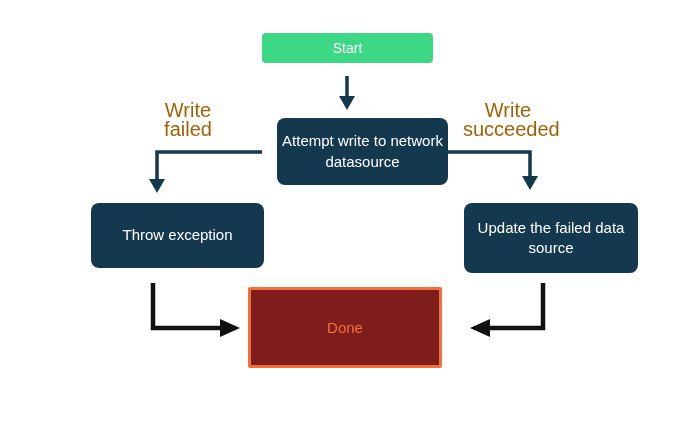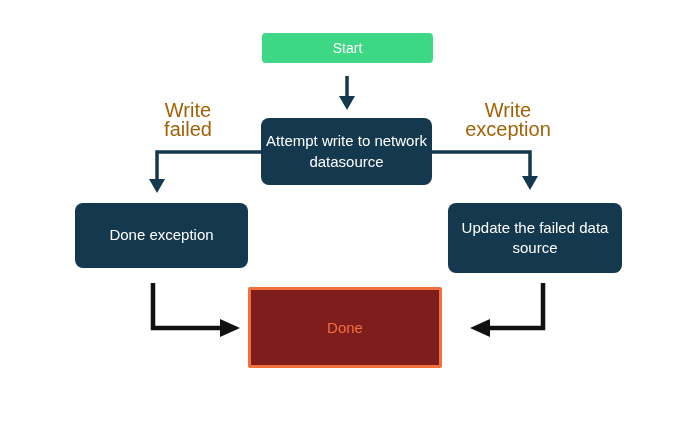--- a/index.html
+++ b/index.html
@@ -38,20 +38,21 @@
     color: #ffffff;
     font-size: 14px;
   }
   .node-process {
     background: #14384E;
     border-radius: 8px;
     color: #ffffff;
     font-size: 15px;
     line-height: 1.35;
     padding: 4px 0;
+    margin-left: 16px;
   }
   .node-attempt { left: 261px; top: 118px; width: 171px; height: 67px; }
   .node-throw   { left: 75px;  top: 203px; width: 173px; height: 65px; }
   .node-update  { left: 448px; top: 203px; width: 174px; height: 70px; }
   .node-done {
     left: 248px; top: 287px; width: 194px; height: 81px;
     background: #7f1d1d;
     border: 3px solid #F1703C;
     border-radius: 2px;
     color: #F1703C;
@@ -89,28 +90,28 @@
     <path d="M543,283 L543,328 L489,328" stroke="#111111" stroke-width="4.5" fill="none"></path>
     <polygon points="470,328 490,319 490,337" fill="#111111"></polygon>
   </svg>
 
   <div class="node node-start">
     <span>Start</span>
   </div>
 
   <div class="edge-label edge-label-left">Write failed</div>
 
-  <div class="edge-label edge-label-right">Write exception</div>
+  <div class="edge-label edge-label-right">Write succeeded</div>
 
   <div class="node node-process node-attempt">
     <span>Attempt write to network datasource</span>
   </div>
 
   <div class="node node-process node-throw">
-    <span>Done exception</span>
+    <span>Throw exception</span>
   </div>
 
   <div class="node node-process node-update">
     <span>Update the failed data source</span>
   </div>
 
   <div class="node node-done">
     <span>Done</span>
   </div>
 

